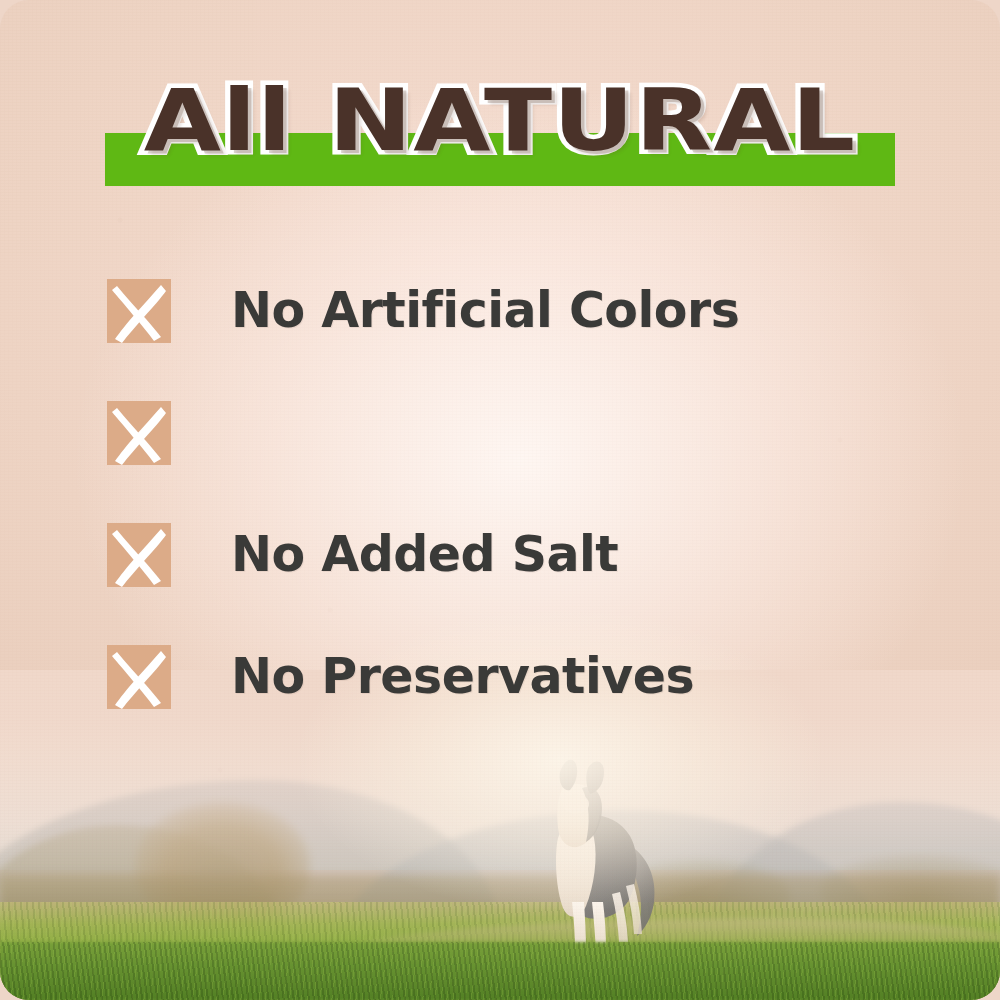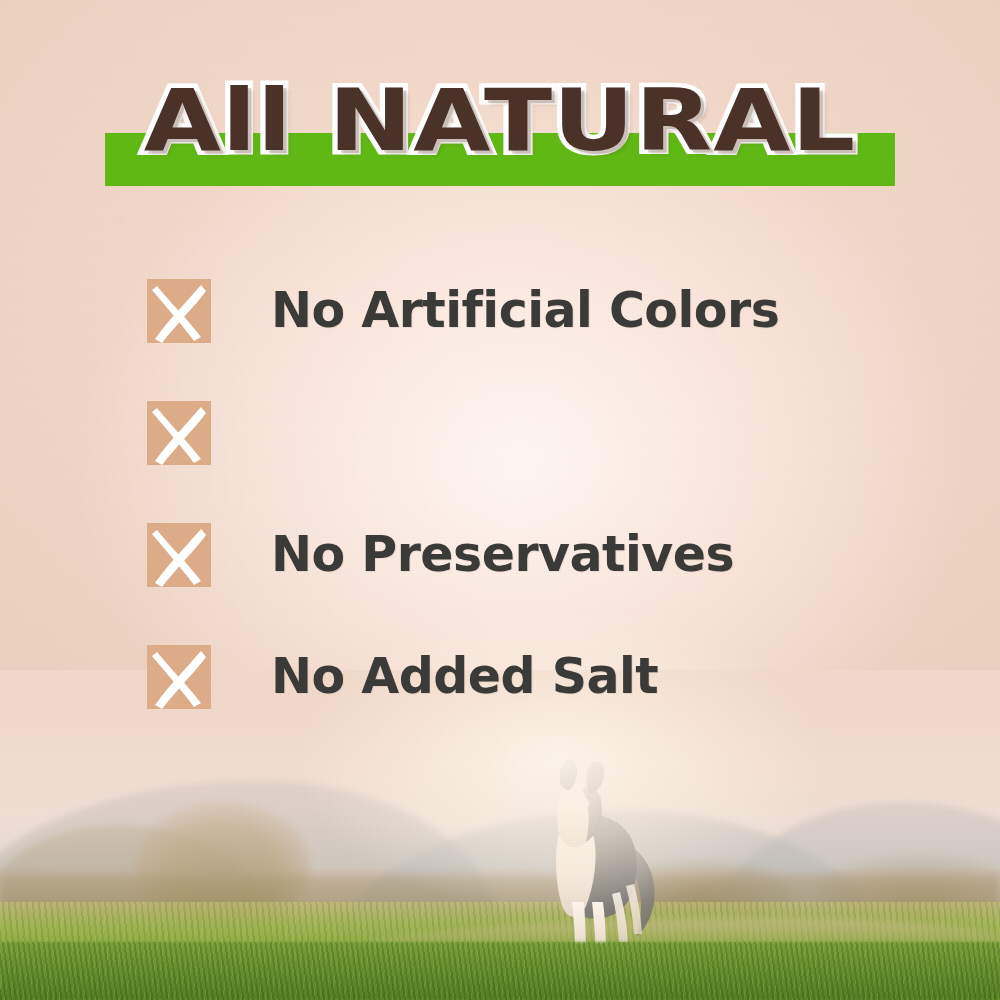--- a/index.html
+++ b/index.html
@@ -12,20 +12,21 @@
 
   
   .poster {
     position:absolute; inset:0;
     width:1000px; height:1000px;
     overflow:hidden;
     background:
       radial-gradient(ellipse 620px 520px at 52% 46%, rgba(255,248,244,0.95) 0%, rgba(253,238,231,0.55) 42%, rgba(247,222,208,0.0) 72%),
       radial-gradient(ellipse 900px 700px at 50% 30%, #f6ded2 0%, #eed4c4 55%, #e7cbb9 100%),
       linear-gradient(180deg,#f0d8c9 0%, #eed4c4 40%, #edd2c2 100%);
+    border-radius: 29px;
   }
   
   .grain {
     position:absolute; inset:0;
     opacity:0.35;
     background-image:
       repeating-linear-gradient(0deg, rgba(160,120,95,0.05) 0 1px, rgba(255,255,255,0) 1px 3px),
       repeating-linear-gradient(90deg, rgba(160,120,95,0.04) 0 1px, rgba(255,255,255,0) 1px 4px),
       radial-gradient(circle at 12% 22%, rgba(190,150,125,0.10) 0 2px, transparent 3px),
       radial-gradient(circle at 33% 61%, rgba(190,150,125,0.09) 0 2px, transparent 3px),
@@ -175,21 +176,21 @@
     transform-origin:50% 50%;
     -webkit-text-stroke:9px #ffffff;
     paint-order:stroke fill;
     text-shadow:
       3px 3px 0 rgba(90,60,40,0.22),
       5px 5px 3px rgba(90,60,40,0.14);
     white-space:nowrap;
   }
 
   
-  .list { position:absolute; left:0; top:250px; width:988px;padding-left:40px; }
+  .list { position:absolute; left:0; top:250px; width:988px; }
   .row {
     position:relative;
     height:122px;
     display:flex;
     align-items:center;
   }
   .cbox {
     position:relative;
     margin-left:107px;
     width:64px; height:64px;
@@ -299,27 +300,27 @@
       </div>
     </div>
 
     <div class="row">
       <div class="cbox">
         <svg width="70" height="72" viewBox="0 0 70 72">
           <path d="M13 11 C22 22 32 33 42 44 C48 51 53 57 57 62 L50 66 C44 58 37 49 29 40 C21 30 13 21 8 15 Z" fill="#ffffff"></path>
           <path d="M57 10 C49 19 41 28 32 38 C23 48 16 57 11 64 L18 68 C24 60 32 51 40 42 C49 32 57 23 62 16 Z" fill="#ffffff"></path>
         </svg>
       </div>
-      <div class="row-label">No Preservatives</div>
+      <div class="row-label">No Added Salt</div>
     </div>
 
     <div class="row">
       <div class="cbox">
         <svg width="70" height="72" viewBox="0 0 70 72">
           <path d="M13 11 C22 22 32 33 42 44 C48 51 53 57 57 62 L50 66 C44 58 37 49 29 40 C21 30 13 21 8 15 Z" fill="#ffffff"></path>
           <path d="M57 10 C49 19 41 28 32 38 C23 48 16 57 11 64 L18 68 C24 60 32 51 40 42 C49 32 57 23 62 16 Z" fill="#ffffff"></path>
         </svg>
       </div>
-      <div class="row-label">No Added Salt</div>
+      <div class="row-label">No Preservatives</div>
     </div>
 
   </div>
 </div>
 
 </body></html>

